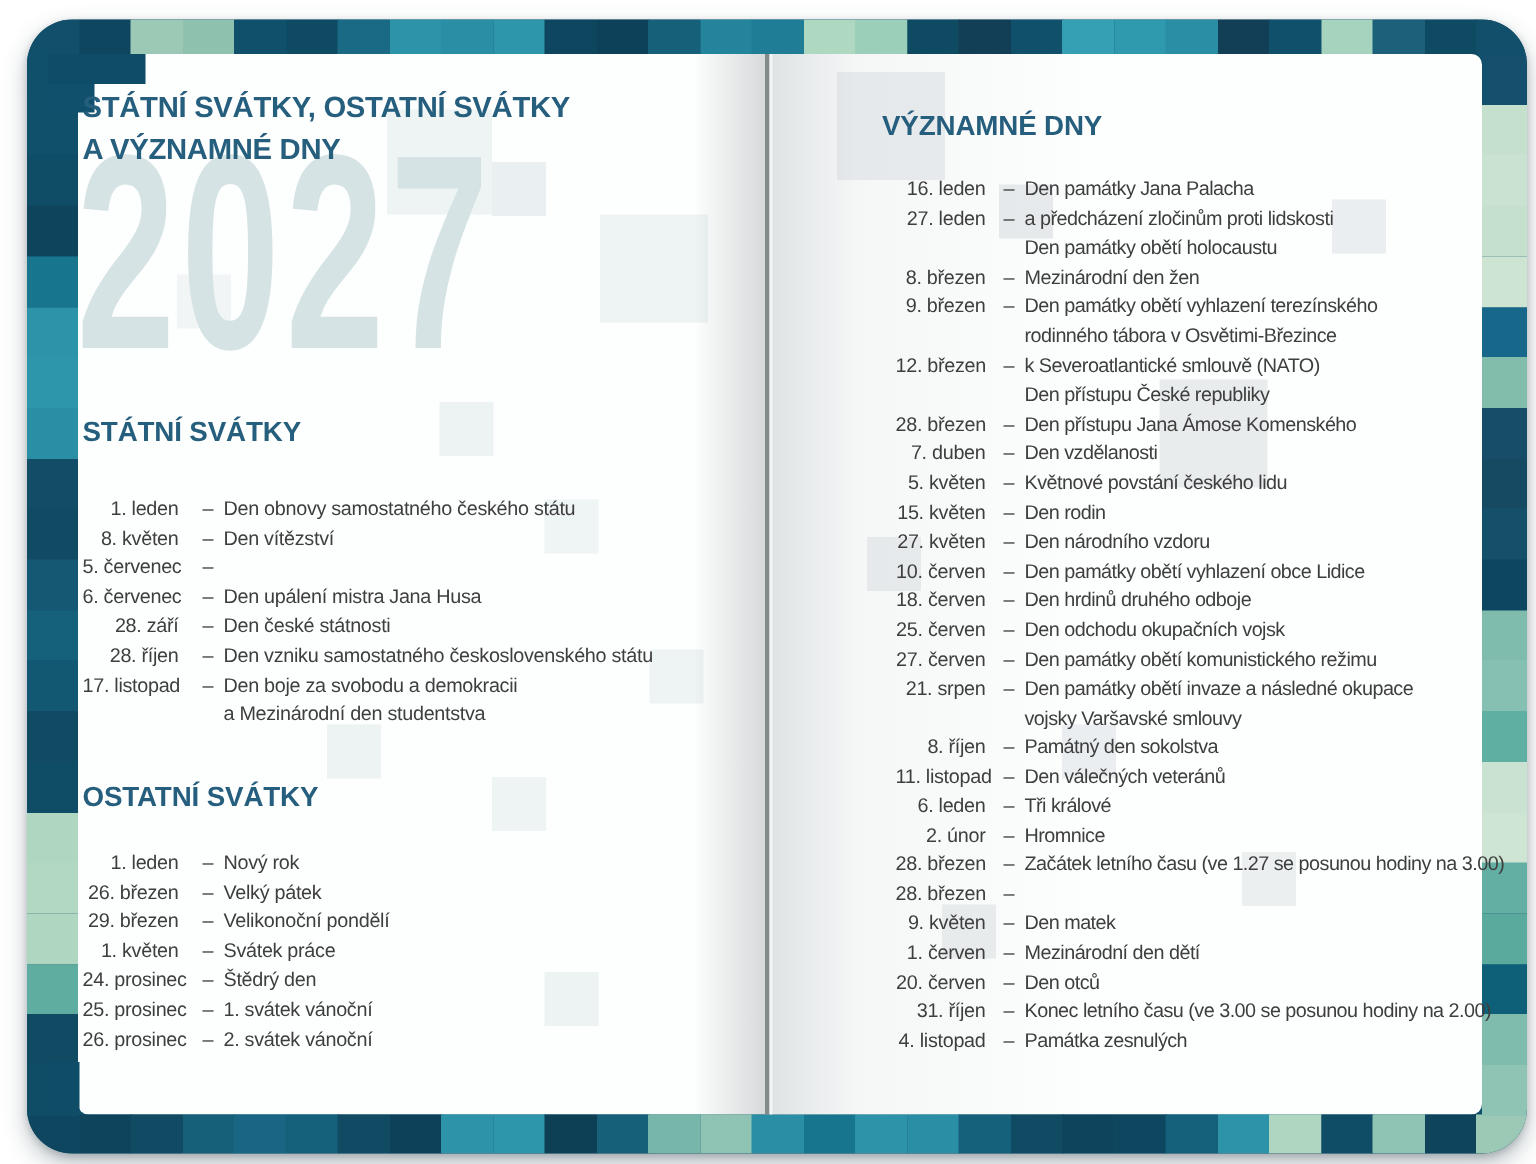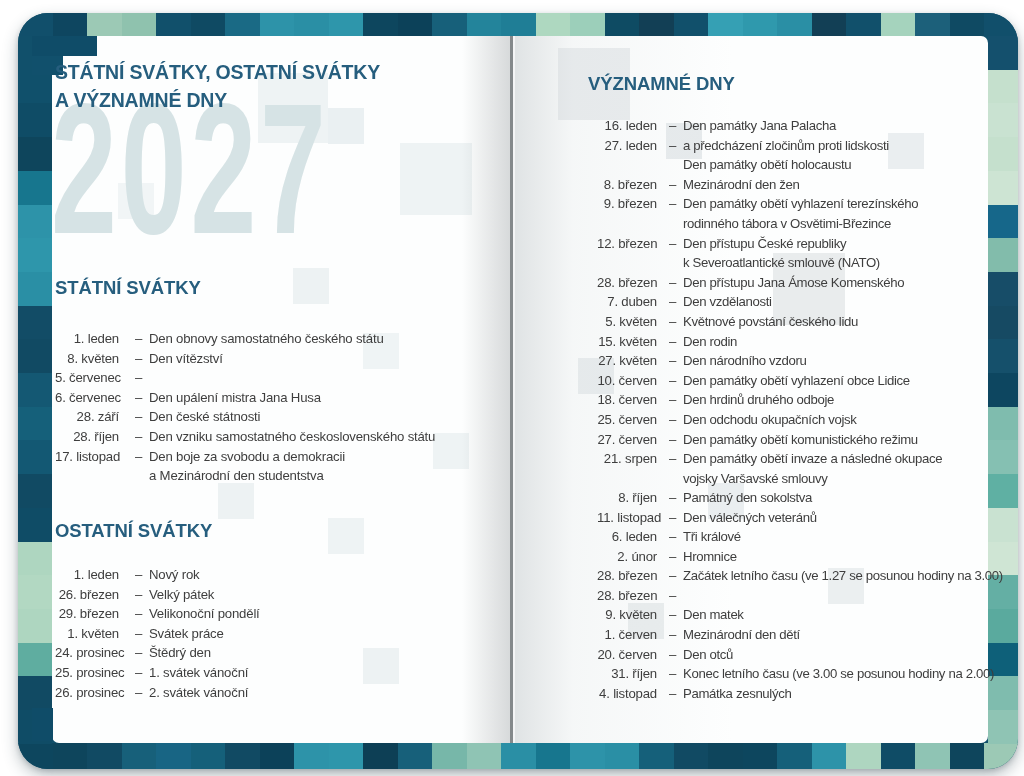--- a/index.html
+++ b/index.html
@@ -316,22 +316,22 @@
             <span class="dash">–</span>
             <span class="txt">
               <div>Den památky obětí vyhlazení terezínského</div>
               <div>rodinného tábora v Osvětimi-Březince</div>
             </span>
           </div>
           <div class="row">
             <span class="date">12. březen</span>
             <span class="dash">–</span>
             <span class="txt">
+              <div>k Severoatlantické smlouvě (NATO)</div>
               <div>Den přístupu České republiky</div>
-              <div>k Severoatlantické smlouvě (NATO)</div>
             </span>
           </div>
           <div class="row">
             <span class="date">28. březen</span>
             <span class="dash">–</span>
             <span class="txt">
               <div>Den přístupu Jana Ámose Komenského</div>
             </span>
           </div>
           <div class="row">

